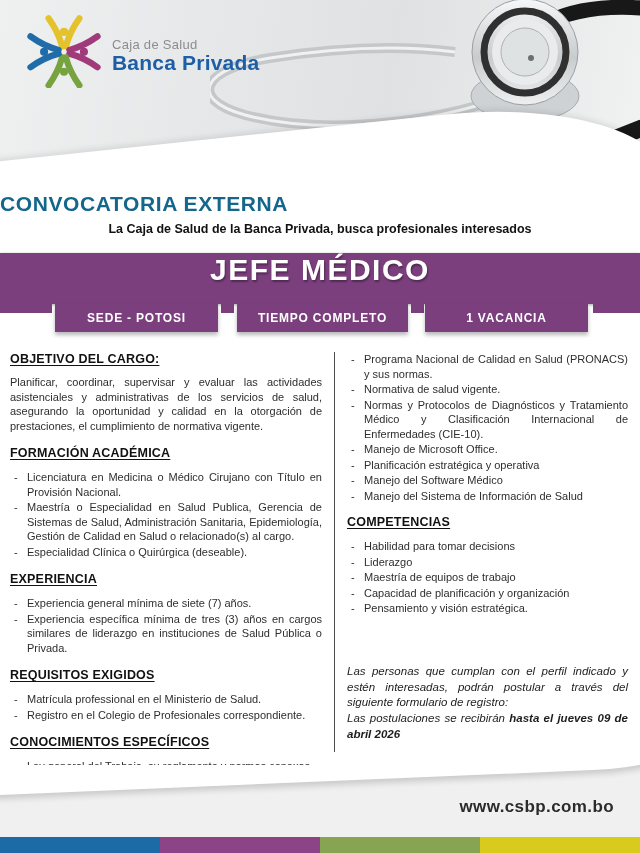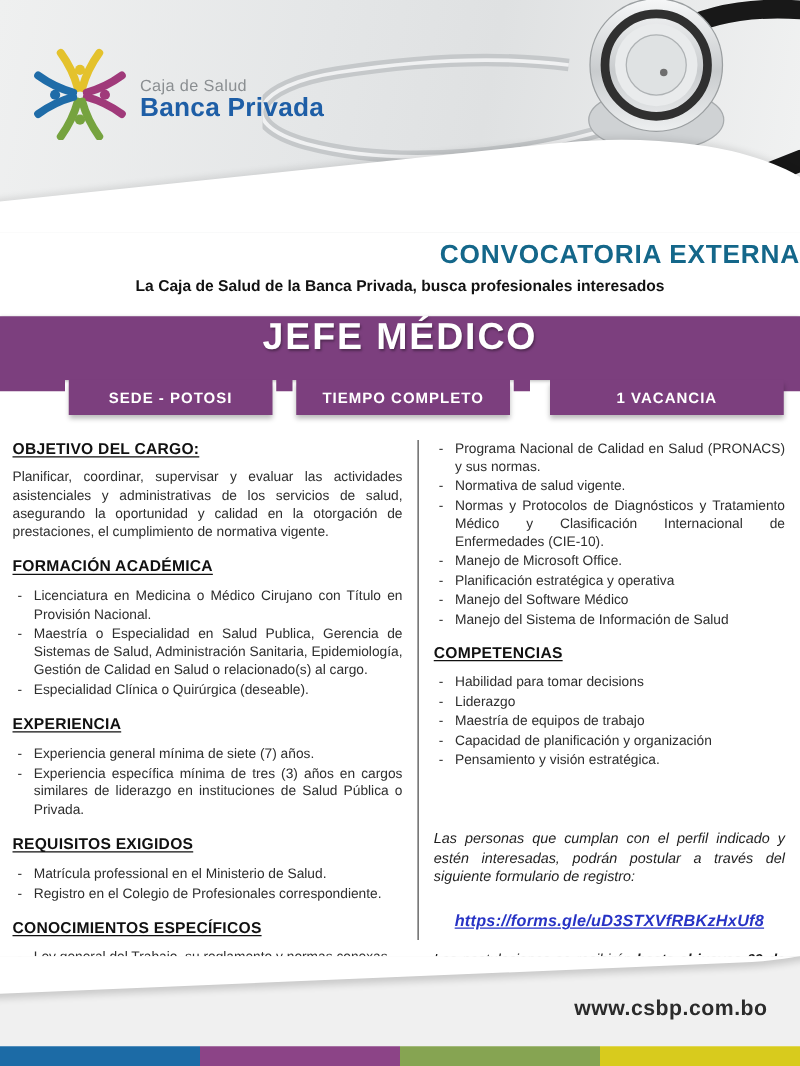--- a/index.html
+++ b/index.html
@@ -17,28 +17,28 @@
   }
   .header-swoosh {
     position:absolute; left:-30px; top:128px; width:700px; height:130px;
     background:#ffffff; transform:rotate(-6deg);
     border-top-right-radius:220px 90px;
     box-shadow:0 -2px 6px rgba(0,0,0,0.10);
   }
   .steth { position:absolute; right:0; top:0; }
 
   
-  .logo { position:absolute; left:26px; top:36px; display:flex; align-items:center; gap:10px; }
+  .logo { position:absolute; left:26px; top:12px; display:flex; align-items:center; gap:10px; }
   .logo-text { line-height:1.05; padding-top:12px; }
   .logo-line1 { font-size:13px; color:#8a8e91; letter-spacing:0.3px; }
   .logo-line2 { font-size:21px; font-weight:bold; color:#1e5ea6; letter-spacing:0.2px; }
 
   
   .conv-title {
-    position:absolute; top:192px; left:0; width:100%; text-align:right;
+    position:absolute; top:192px; left:0; width:100%; text-align:left;
     font-size:21px; font-weight:bold; color:#14678a; letter-spacing:0.6px;
   }
   .conv-sub {
     position:absolute; top:221px; left:0; width:100%; text-align:center;
     font-size:12.5px; font-weight:bold; color:#121212; line-height:1.3;
   }
 
   
   .banner-main {
     position:absolute; left:0; top:253px; width:640px; height:51px;
@@ -58,21 +58,21 @@
   .stub-4 { left:593px; width:47px; }
   .banner-tab {
     position:absolute; top:304px; height:28px; background:#7c3f7e;
     display:flex; align-items:center; justify-content:center;
     color:#ffffff; font-size:12px; font-weight:bold; letter-spacing:0.8px;
     box-shadow:0 3px 4px rgba(0,0,0,0.28);
     text-align:right;
   }
   .tab-1 { left:55px;  width:163px; }
   .tab-2 { left:237px; width:171px; }
-  .tab-3 { left:440px; width:187px; }
+  .tab-3 { left:425px; width:163px; }
 
   
   .col { position:absolute; top:352px; color:#2e2e2e; }
   .col-left  { left:10px;  width:312px; }
   .col-right { left:347px; width:281px; }
   .divider { position:absolute; left:334px; top:352px; height:400px; border-left:1.5px solid #4d4d4d; }
 
   section { margin-bottom:13px; }
   h3 {
     font-size:12.5px; font-weight:bold; color:#111111;
@@ -252,23 +252,20 @@
       <h3>COMPETENCIAS</h3>
       <ul>
           <li>Habilidad para tomar decisions</li>
           <li>Liderazgo</li>
           <li>Maestría de equipos de trabajo</li>
           <li>Capacidad de planificación y organización</li>
           <li>Pensamiento y visión estratégica.</li>
         </ul>
     </section>
     <p class="note note-apply just">Las personas que cumplan con el perfil indicado y estén interesadas, podrán postular a través del siguiente formulario de registro:</p>
-    <div class="link-row">
-      <a class="form-link" href="#">https://forms.gle/uD3STXVfRBKzHxUf8</a>
-    </div>
     <p class="note note-deadline just"><span>Las postulaciones se recibirán </span><strong>hasta el jueves 09 de abril 2026</strong></p>
   </div>
 
   <div class="footer-zone">
     <div class="footer-curl"></div>
   </div>
   <div class="website">www.csbp.com.bo</div>
   <div class="stripes">
     <div class="stripe stripe-blue"></div>
     <div class="stripe stripe-purple"></div>

